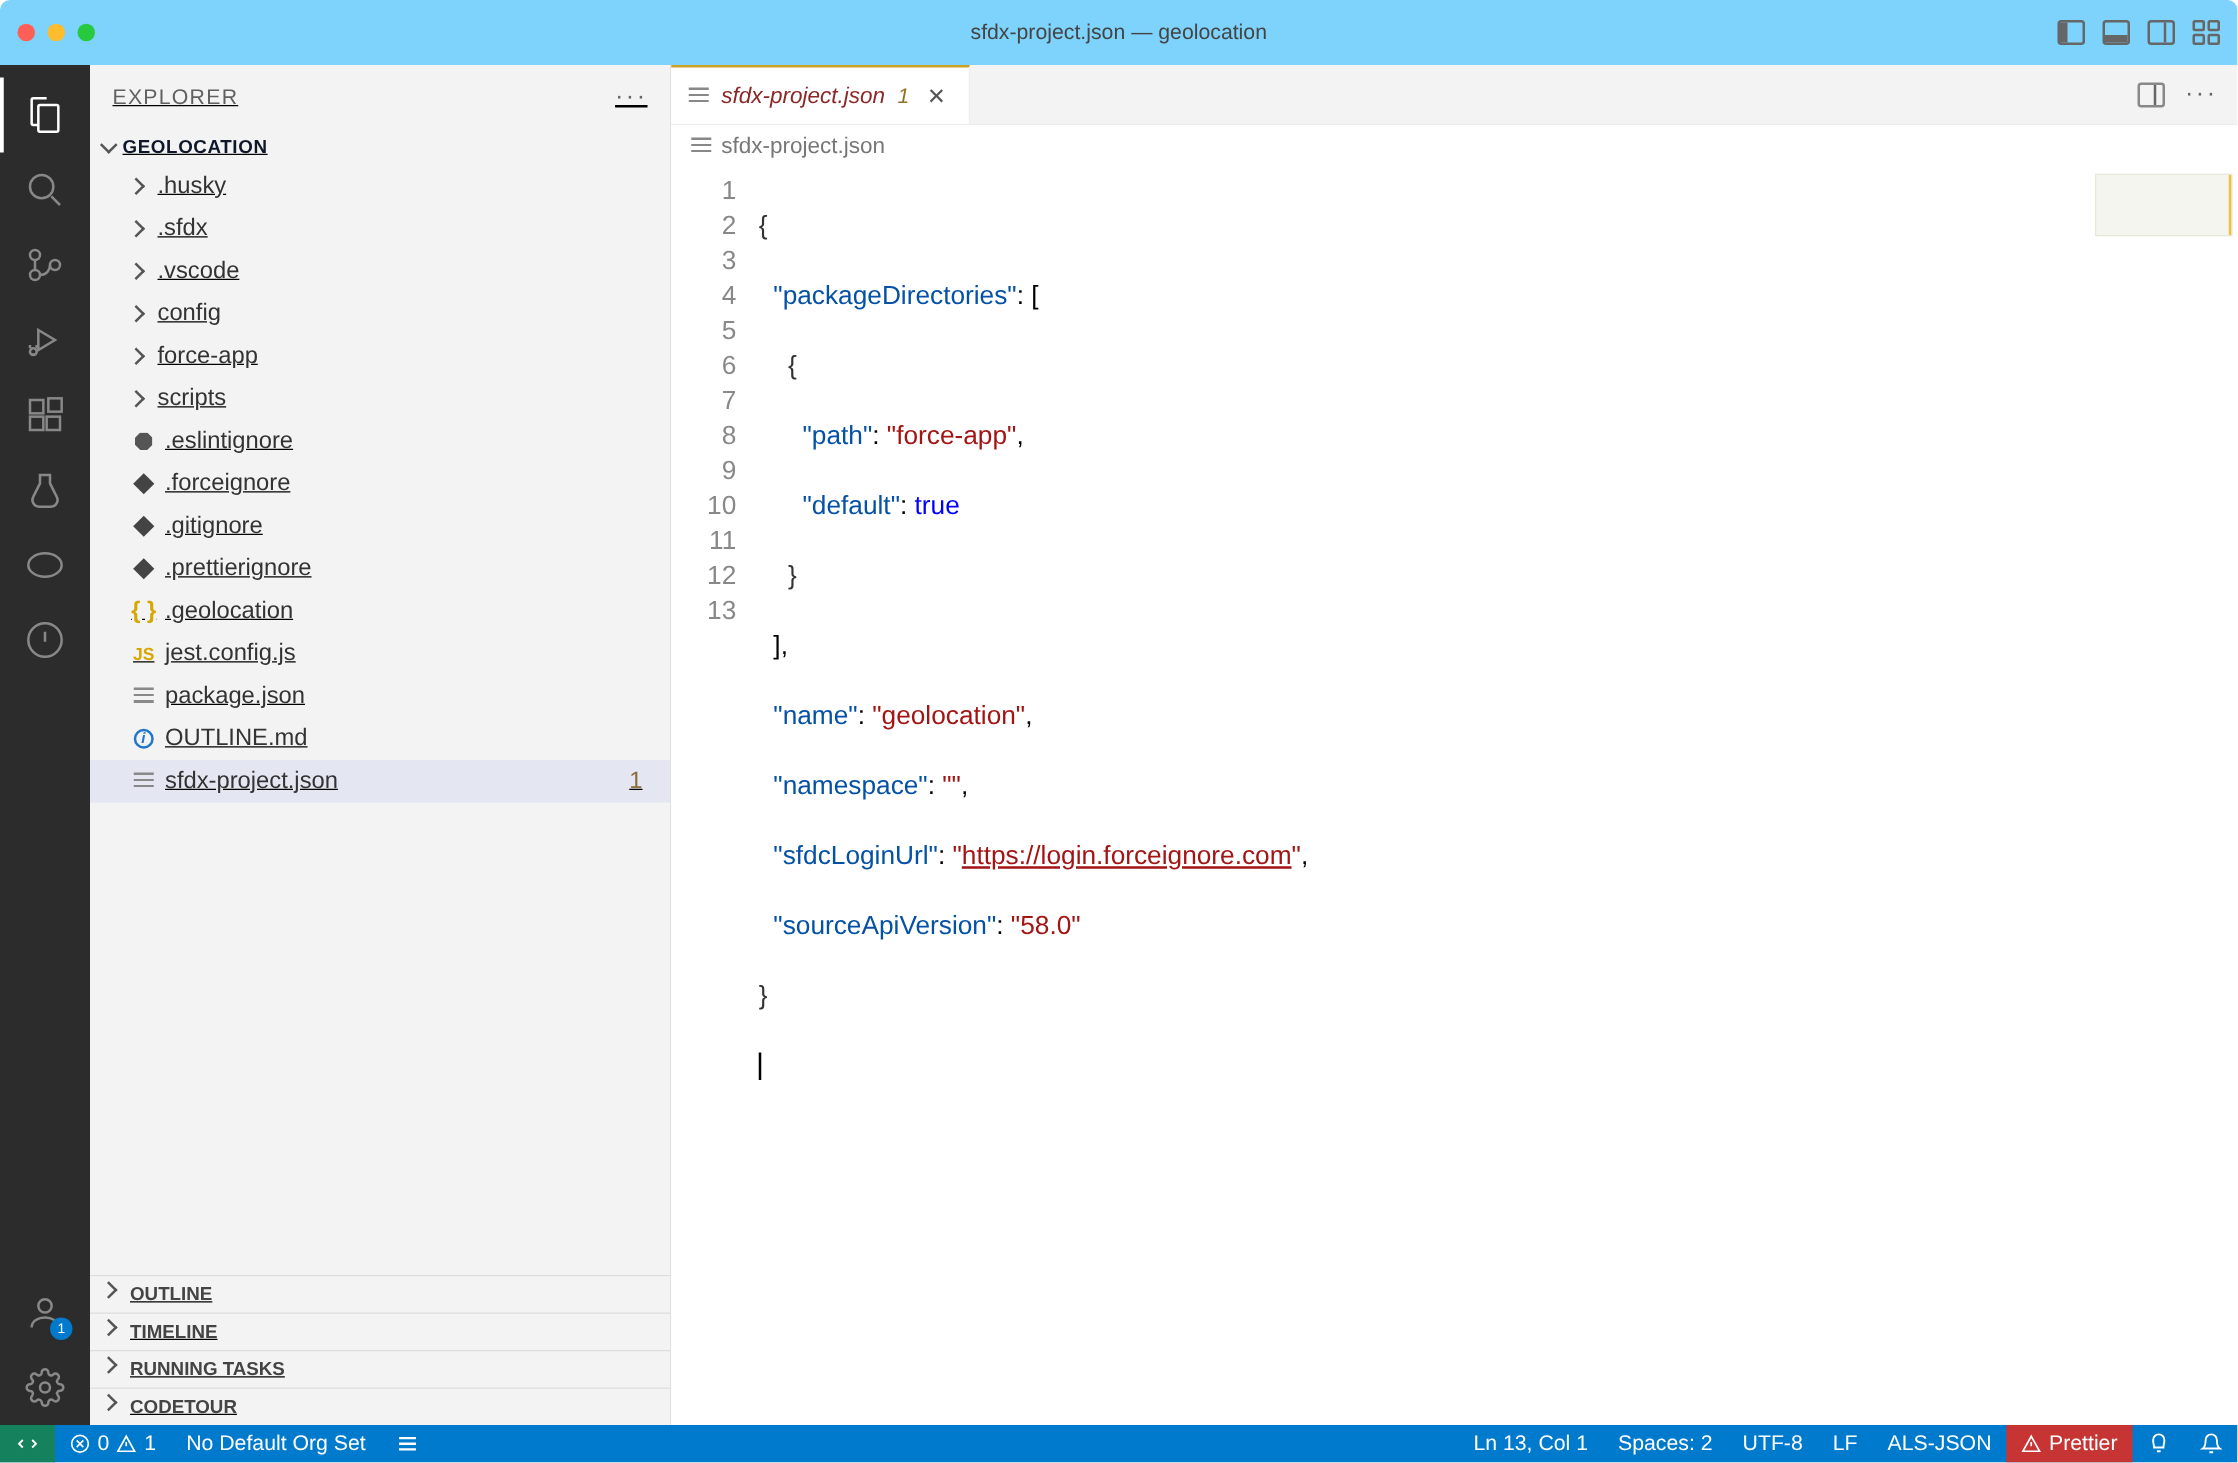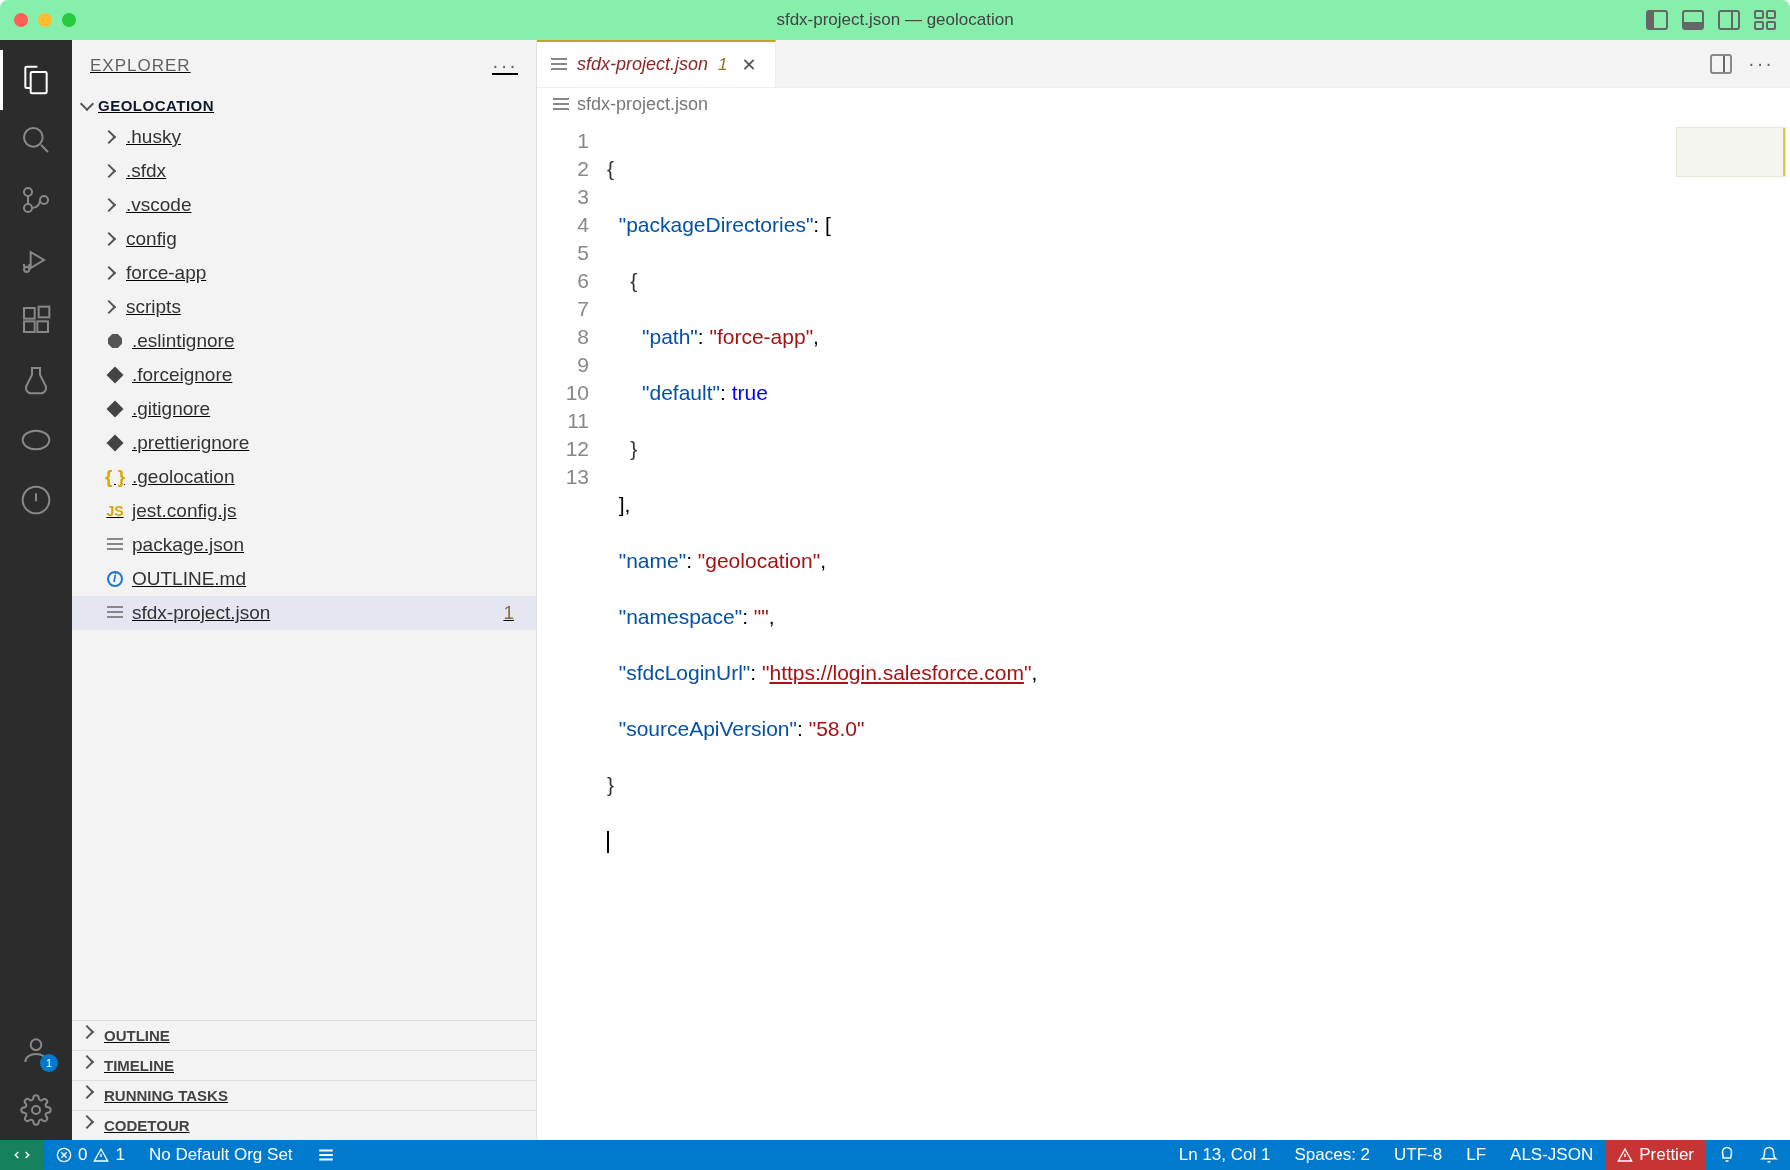--- a/index.html
+++ b/index.html
@@ -1,19 +1,19 @@
 <!DOCTYPE html>
 <html><head>
   <meta charset="utf-8">
   <style>
     * { margin: 0; padding: 0; box-sizing: border-box; font-family: -apple-system, BlinkMacSystemFont, "Segoe UI", sans-serif; }
     body { width: 1790px; height: 1170px; overflow: hidden; display: flex; flex-direction: column; background: #fff; }
     
     
-    .titlebar { height: 40px; background: #86efac; display: flex; align-items: center; position: relative; border-top-left-radius: 8px; border-top-right-radius: 8px; }
+    .titlebar { height: 52px; background: #7dd3fc; display: flex; align-items: center; position: relative; border-top-left-radius: 8px; border-top-right-radius: 8px; }
     .traffic-lights { display: flex; gap: 10px; padding-left: 14px; }
     .tl { width: 14px; height: 14px; border-radius: 50%; }
     .tl.red { background: #ff5f56; }
     .tl.yellow { background: #ffbd2e; }
     .tl.green { background: #27c93f; }
     .window-title { position: absolute; left: 50%; transform: translateX(-50%); font-size: 17px; color: #444; }
     .title-right-icons { margin-left: auto; padding-right: 14px; display: flex; gap: 14px; }
     .title-icon-box { width: 22px; height: 20px; border: 2px solid #666; border-radius: 3px; position: relative; }
     .ti-left::before { content:''; position:absolute; left:0;top:0;bottom:0;width:6px;background:#666; }
     .ti-bottom::before { content:''; position:absolute; left:0;right:0;bottom:0;height:6px;background:#666; }
@@ -326,21 +326,21 @@
       <div class="code">
 <div class="line"><span class="tok-brace">{</span></div>
 <div class="line">  <span class="tok-key">"packageDirectories"</span><span class="tok-punc">: [</span></div>
 <div class="line">    <span class="tok-brace">{</span></div>
 <div class="line">      <span class="tok-key">"path"</span><span class="tok-punc">: </span><span class="tok-str">"force-app"</span><span class="tok-punc">,</span></div>
 <div class="line">      <span class="tok-key">"default"</span><span class="tok-punc">: </span><span class="tok-bool">true</span></div>
 <div class="line">    <span class="tok-brace">}</span></div>
 <div class="line">  <span class="tok-punc">],</span></div>
 <div class="line">  <span class="tok-key">"name"</span><span class="tok-punc">: </span><span class="tok-str">"geolocation"</span><span class="tok-punc">,</span></div>
 <div class="line">  <span class="tok-key">"namespace"</span><span class="tok-punc">: </span><span class="tok-str">""</span><span class="tok-punc">,</span></div>
-<div class="line">  <span class="tok-key">"sfdcLoginUrl"</span><span class="tok-punc">: </span><span class="tok-str">"</span><span class="tok-url">https://login.salesforce.com</span><span class="tok-str">"</span><span class="tok-punc">,</span></div>
+<div class="line">  <span class="tok-key">"sfdcLoginUrl"</span><span class="tok-punc">: </span><span class="tok-str">"</span><span class="tok-url">https://login.forceignore.com</span><span class="tok-str">"</span><span class="tok-punc">,</span></div>
 <div class="line">  <span class="tok-key">"sourceApiVersion"</span><span class="tok-punc">: </span><span class="tok-str">"58.0"</span></div>
 <div class="line"><span class="tok-brace">}</span></div>
 <div class="line cursor-line"></div>
         <div class="minimap"></div>
       </div>
     </div>
   </div>
 </div>
 
 <div class="statusbar">

